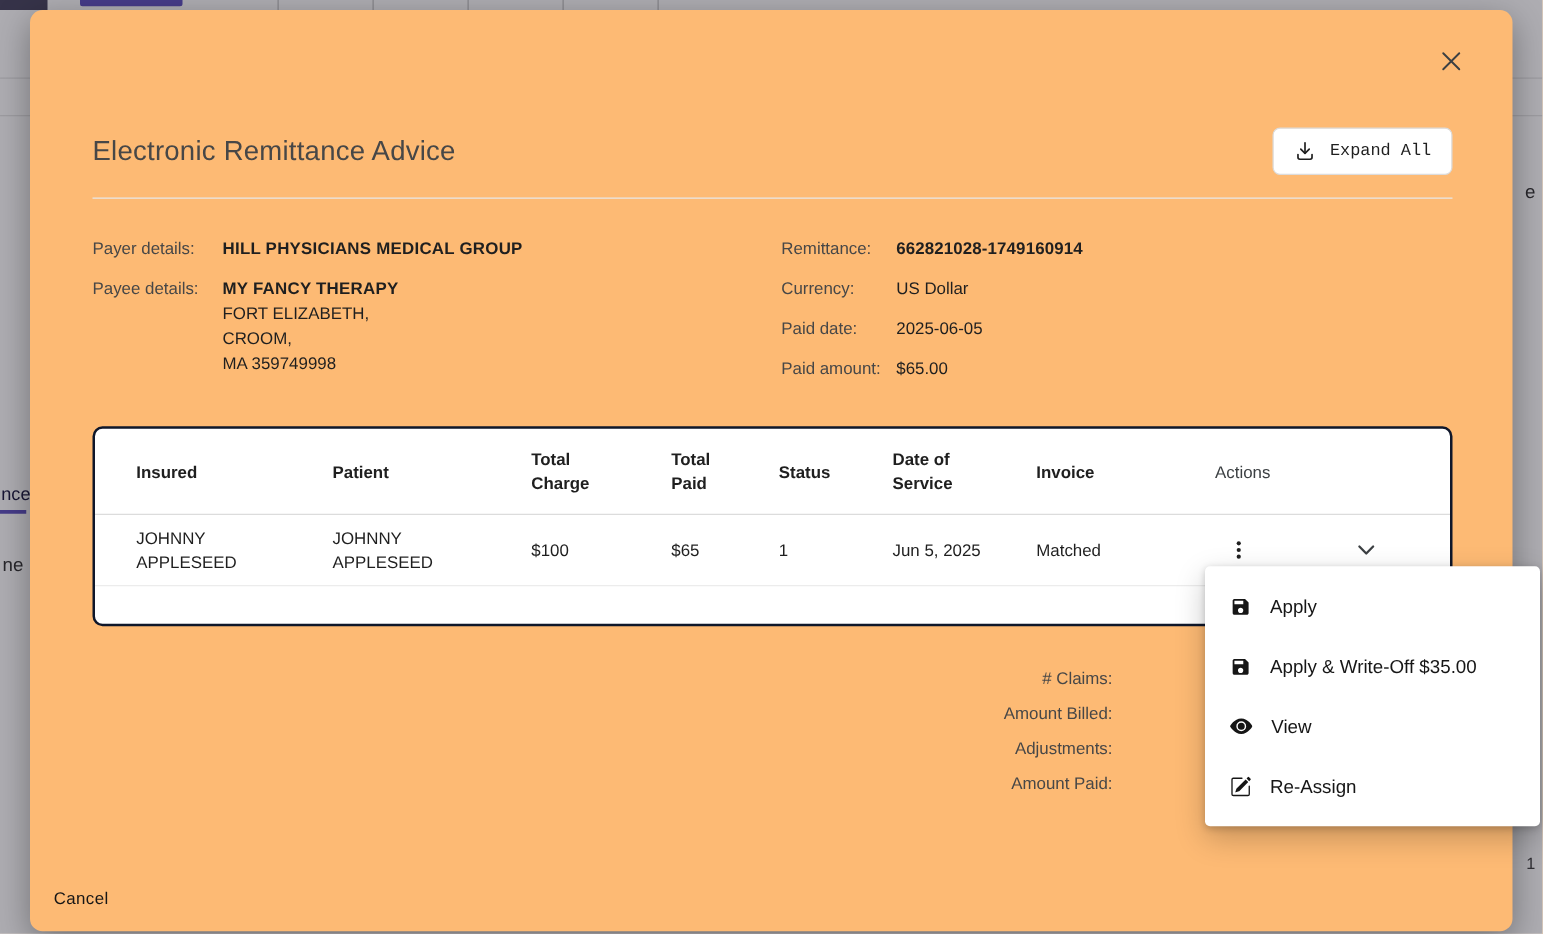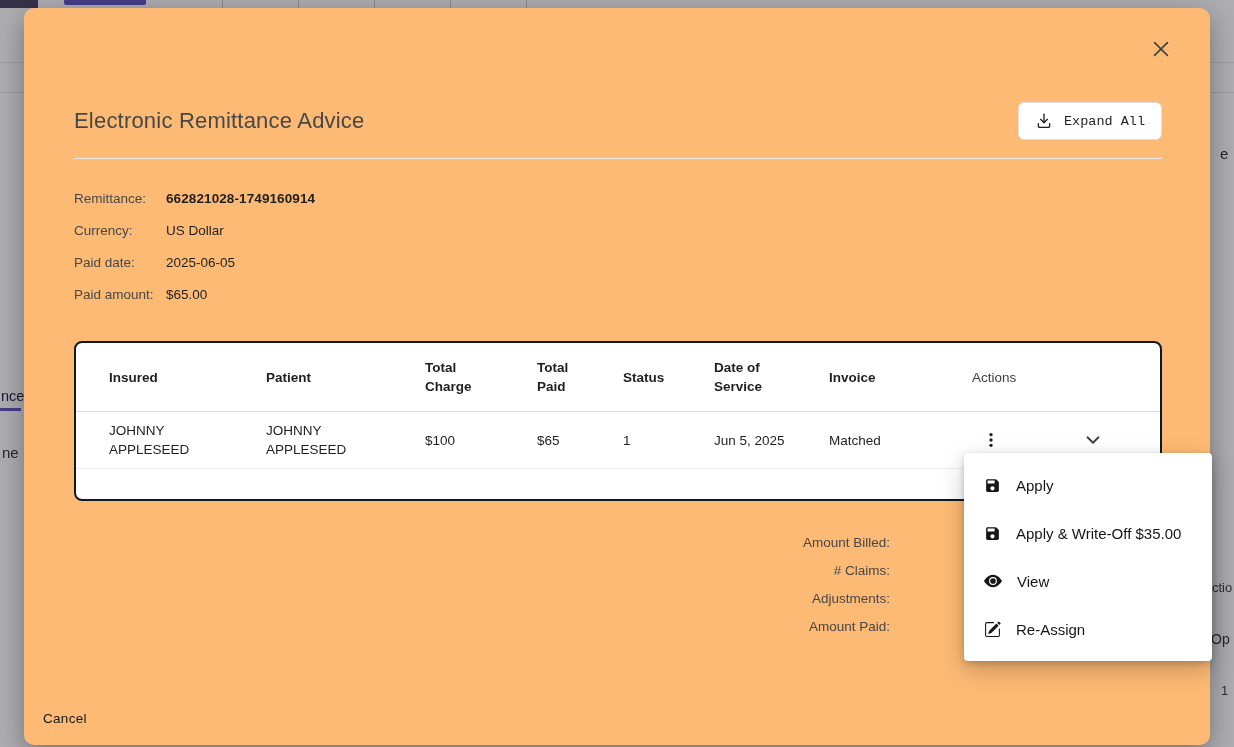--- a/index.html
+++ b/index.html
@@ -78,21 +78,21 @@
   .actions-cell { display:flex; align-items:center; gap:72px; padding-left:4px; }
   .icon-btn { width:30px; height:30px; background:none; border:none; padding:0; cursor:pointer;
               display:flex; align-items:center; justify-content:center; border-radius:50%; }
 
   
   .summary { margin-top:28px; padding-right:272px; text-align:right; font-size:13.5px; color:#474747; }
   .summary .sum-line { line-height:28px; }
 
   
   .action-menu {
-    position:absolute; left:940px; top:445px; width:248px;
+    position:absolute; left:940px; top:445px; width:268px;
     background:#fff; border-radius:4px; padding:8px 0; z-index:10;
     box-shadow:0 2px 6px rgba(0,0,0,0.18), 0 9px 24px rgba(0,0,0,0.22);
   }
   .menu-item { display:flex; align-items:center; gap:15px; height:48px; padding:0 20px;
                font-size:15px; color:#161616; cursor:pointer; white-space:nowrap; }
   .menu-item svg { flex:none; }
 
   .cancel-btn {
     position:absolute; left:13px; bottom:18px; background:none; border:none;
     font-family:inherit; font-size:13.5px; color:#161616; letter-spacing:.3px; cursor:pointer;
@@ -144,20 +144,35 @@
             <path d="M4.5 15.5v3a2 2 0 0 0 2 2h11a2 2 0 0 0 2-2v-3"></path>
           </svg>
         </span>
         <span>Expand All</span>
       </button>
     </div>
 
     <hr class="divider">
 
     <div class="details">
+      <div>
+        <div class="kv-row">
+          <span class="kv-label">Payer details:</span>
+          <span class="kv-bold">HILL PHYSICIANS MEDICAL GROUP</span>
+        </div>
+        <div class="kv-row payee-row">
+          <span class="kv-label">Payee details:</span>
+          <span>
+            <div class="kv-bold">MY FANCY THERAPY</div>
+            <div class="addr-line">FORT ELIZABETH,</div>
+            <div class="addr-line">CROOM,</div>
+            <div class="addr-line">MA 359749998</div>
+          </span>
+        </div>
+      </div>
       <div class="kv-right">
         <span class="lbl">Remittance:</span>
         <span class="val ref">662821028-1749160914</span>
         <span class="lbl">Currency:</span>
         <span class="val">US Dollar</span>
         <span class="lbl">Paid date:</span>
         <span class="val">2025-06-05</span>
         <span class="lbl">Paid amount:</span>
         <span class="val">$65.00</span>
       </div>
@@ -200,22 +215,22 @@
               </svg>
             </span>
           </button>
         </div>
       </div>
 
       <div class="t-foot"></div>
     </div>
 
     <div class="summary">
+      <div class="sum-line"># Claims:</div>
       <div class="sum-line">Amount Billed:</div>
-      <div class="sum-line"># Claims:</div>
       <div class="sum-line">Adjustments:</div>
       <div class="sum-line">Amount Paid:</div>
     </div>
 
   </div>
 
   <div class="action-menu">
     <div class="menu-item">
       <span style="display:flex;">
         <svg width="17" height="17" viewBox="0 0 24 24" fill="#161616">

